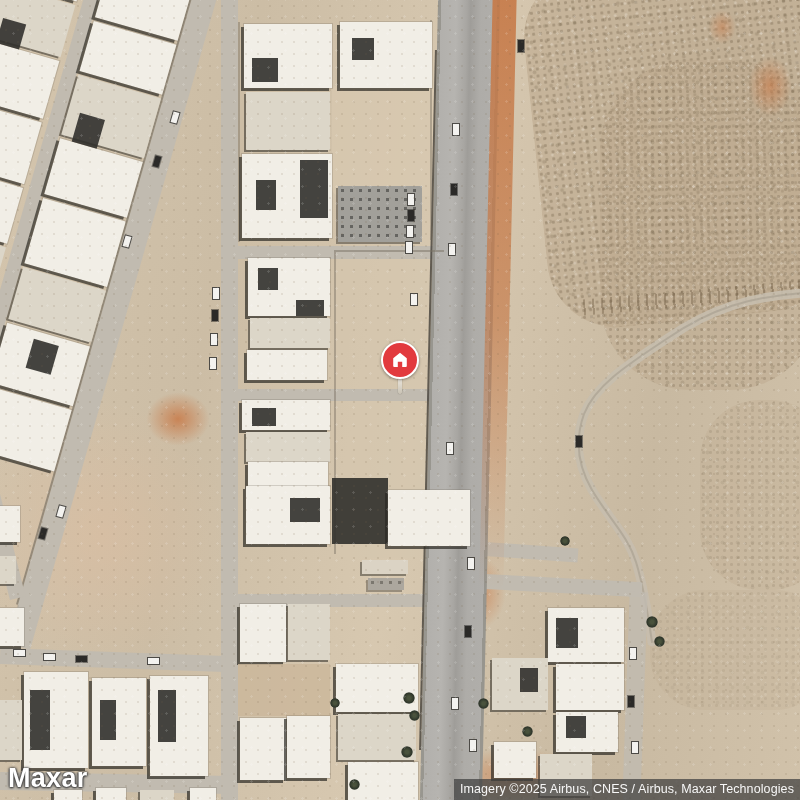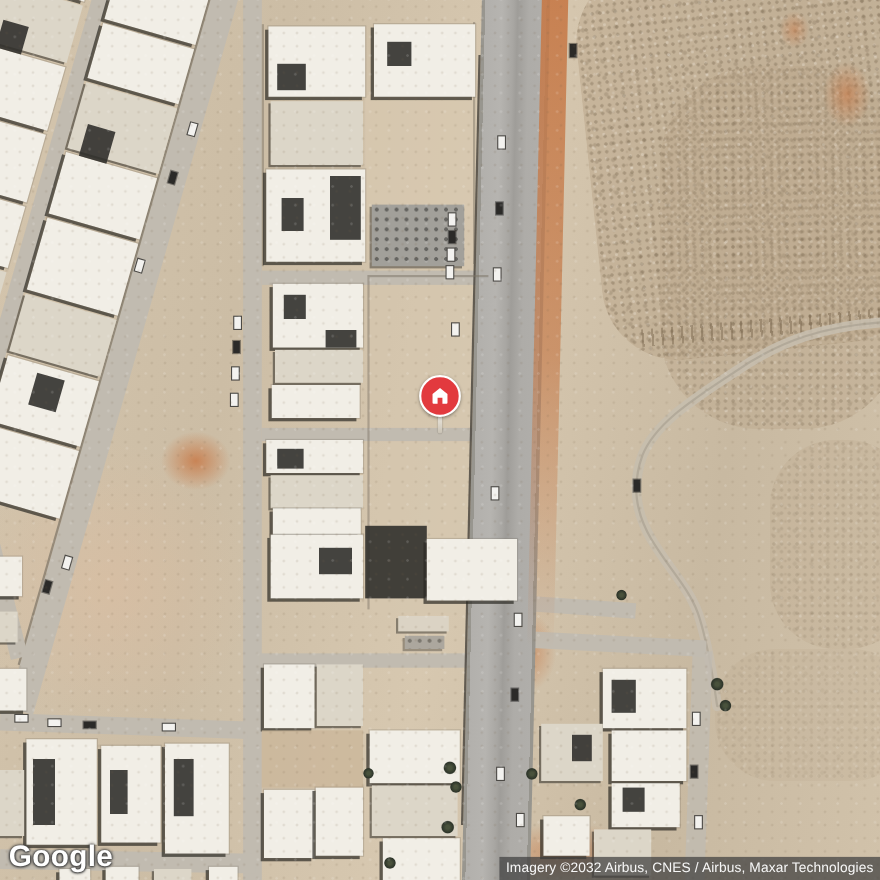--- a/index.html
+++ b/index.html
@@ -208,15 +208,15 @@
 
   <div class="marker" id="marker" style="left: 381px; top: 341px;">
     <div class="marker-stem"></div>
     <div class="marker-circle" id="marker-circle" style="background: rgb(226, 58, 62);">
       <svg width="22" height="22" viewBox="0 0 24 24">
         <path d="M12 4 L4.6 10 L4.6 18.6 Q4.6 19.6 5.6 19.6 L9.6 19.6 L9.6 13.8 L14.4 13.8 L14.4 19.6 L18.4 19.6 Q19.4 19.6 19.4 18.6 L19.4 10 Z" fill="#ffffff"></path>
       </svg>
     </div>
   </div>
 
-  <div class="google-logo">Google</div>
-  <div class="attribution">Imagery ©2032 Airbus, CNES / Airbus, Maxar Technologies</div>
+  <div class="google-logo">Maxar</div>
+  <div class="attribution">Imagery ©2025 Airbus, CNES / Airbus, Maxar Technologies</div>
 </div>
 
 </body></html>

